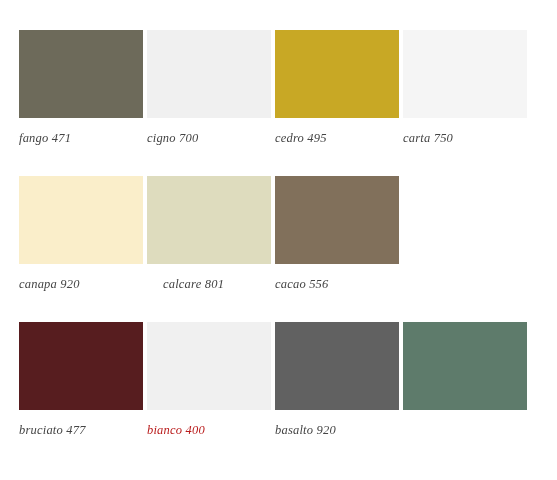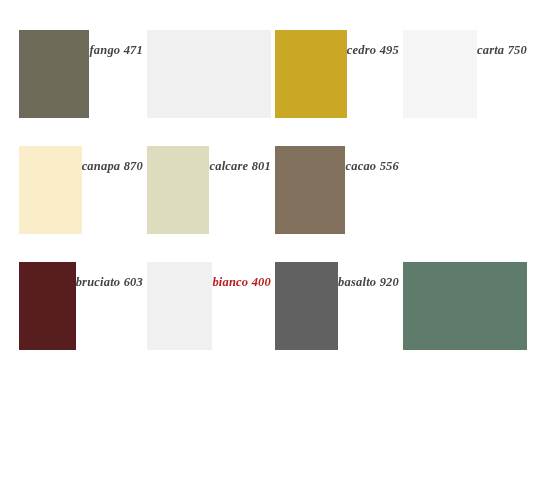--- a/index.html
+++ b/index.html
@@ -30,22 +30,21 @@
   }
 
   .row:last-child {
     margin-bottom: 0;
   }
 
   .swatch-cell {
     width: 124px;
     margin-right: 4px;
     display: flex;
-    flex-direction: row;
-    font-weight: bold;
+    flex-direction: column;
   }
 
   .swatch-cell:last-child {
     margin-right: 0;
   }
 
   .swatch-chip {
     width: 100%;
     height: 88px;
     display: block;
@@ -72,50 +71,51 @@
 
 <div class="palette">
 
   <div class="row">
     <div class="swatch-cell">
       <span class="swatch-chip" style="background-color: rgb(109, 106, 90);"></span>
       <span class="swatch-label" style="color: rgb(68, 68, 68);">fango 471</span>
     </div>
     <div class="swatch-cell">
       <span class="swatch-chip" style="background-color: rgb(240, 240, 240);"></span>
+      <span class="swatch-label" style="color: rgb(68, 68, 68);">cigno 700</span>
     </div>
     <div class="swatch-cell">
       <span class="swatch-chip" style="background-color: rgb(200, 168, 37);"></span>
       <span class="swatch-label" style="color: rgb(68, 68, 68);">cedro 495</span>
     </div>
     <div class="swatch-cell">
       <span class="swatch-chip" style="background-color: rgb(245, 245, 245);"></span>
       <span class="swatch-label" style="color: rgb(68, 68, 68);">carta 750</span>
     </div>
   </div>
 
   <div class="row">
     <div class="swatch-cell">
       <span class="swatch-chip" style="background-color: rgb(250, 238, 202);"></span>
-      <span class="swatch-label" style="color: rgb(68, 68, 68);">canapa 870</span>
+      <span class="swatch-label" style="color: rgb(68, 68, 68);">canapa 920</span>
     </div>
     <div class="swatch-cell">
       <span class="swatch-chip" style="background-color: rgb(222, 220, 190);"></span>
-      <span class="swatch-label" style="color: rgb(68, 68, 68);">calcare 801</span>
+      <span class="swatch-label" style="color: rgb(68, 68, 68); margin-left: 16px;">calcare 801</span>
     </div>
     <div class="swatch-cell">
       <span class="swatch-chip" style="background-color: rgb(129, 112, 91);"></span>
       <span class="swatch-label" style="color: rgb(68, 68, 68);">cacao 556</span>
     </div>
   </div>
 
   <div class="row">
     <div class="swatch-cell">
       <span class="swatch-chip" style="background-color: rgb(87, 29, 31);"></span>
-      <span class="swatch-label" style="color: rgb(68, 68, 68);">bruciato 603</span>
+      <span class="swatch-label" style="color: rgb(68, 68, 68);">bruciato 477</span>
     </div>
     <div class="swatch-cell">
       <span class="swatch-chip" style="background-color: rgb(240, 240, 240);"></span>
       <span class="swatch-label" style="color: #b91c1c;">bianco 400</span>
     </div>
     <div class="swatch-cell">
       <span class="swatch-chip" style="background-color: rgb(97, 97, 97);"></span>
       <span class="swatch-label" style="color: rgb(68, 68, 68);">basalto 920</span>
     </div>
     <div class="swatch-cell">

